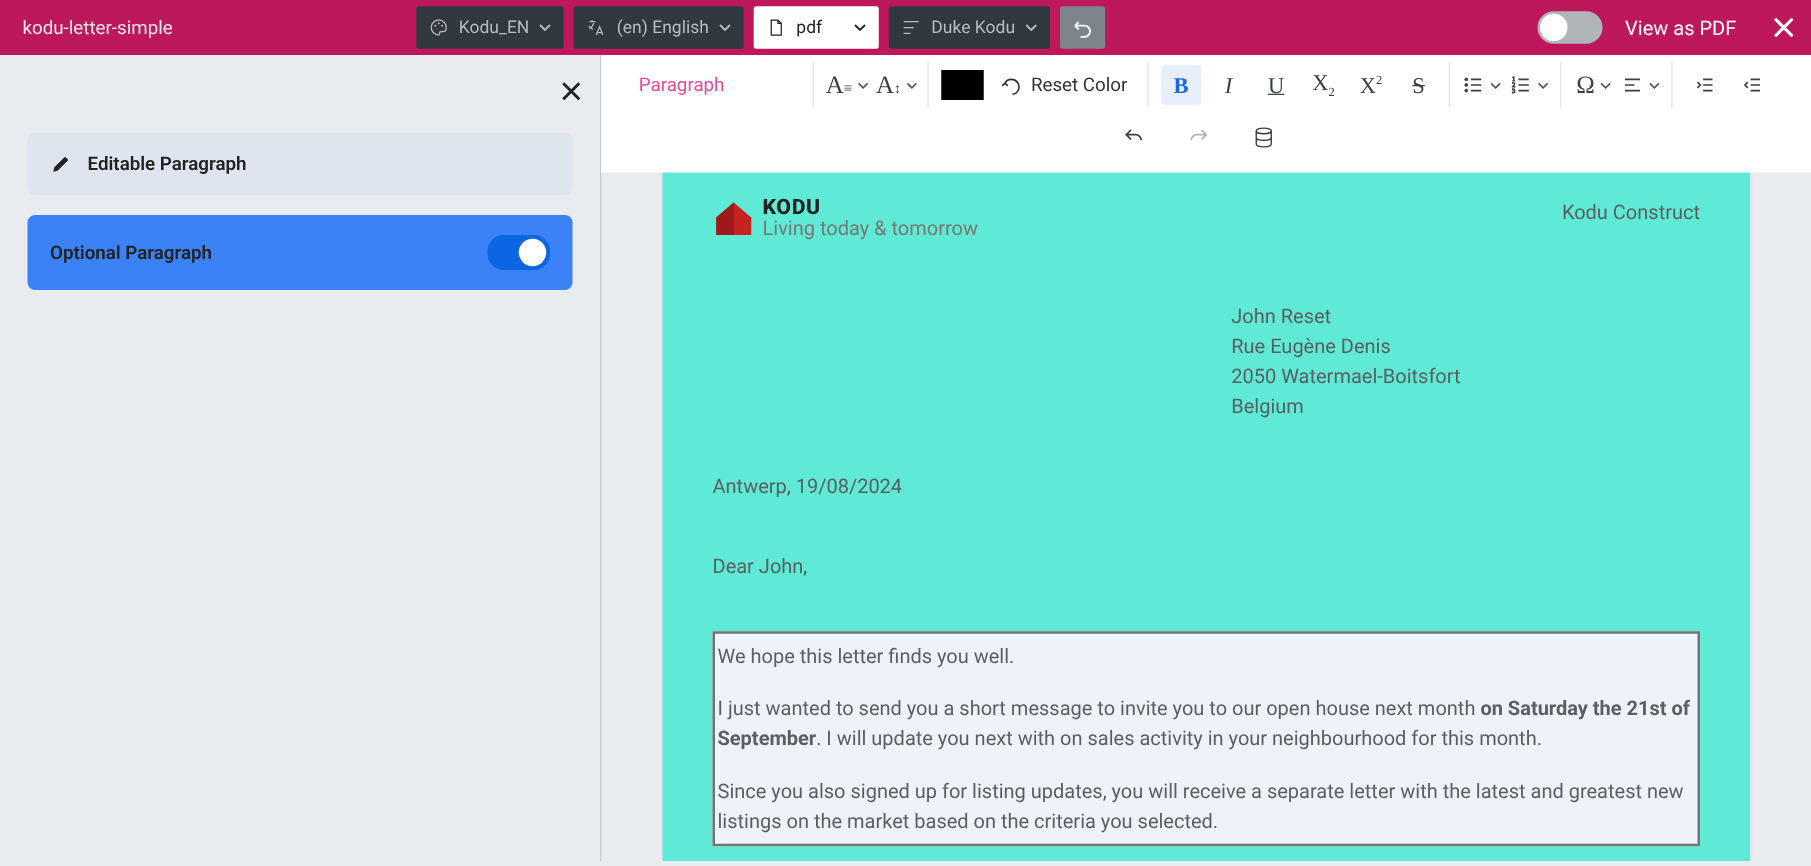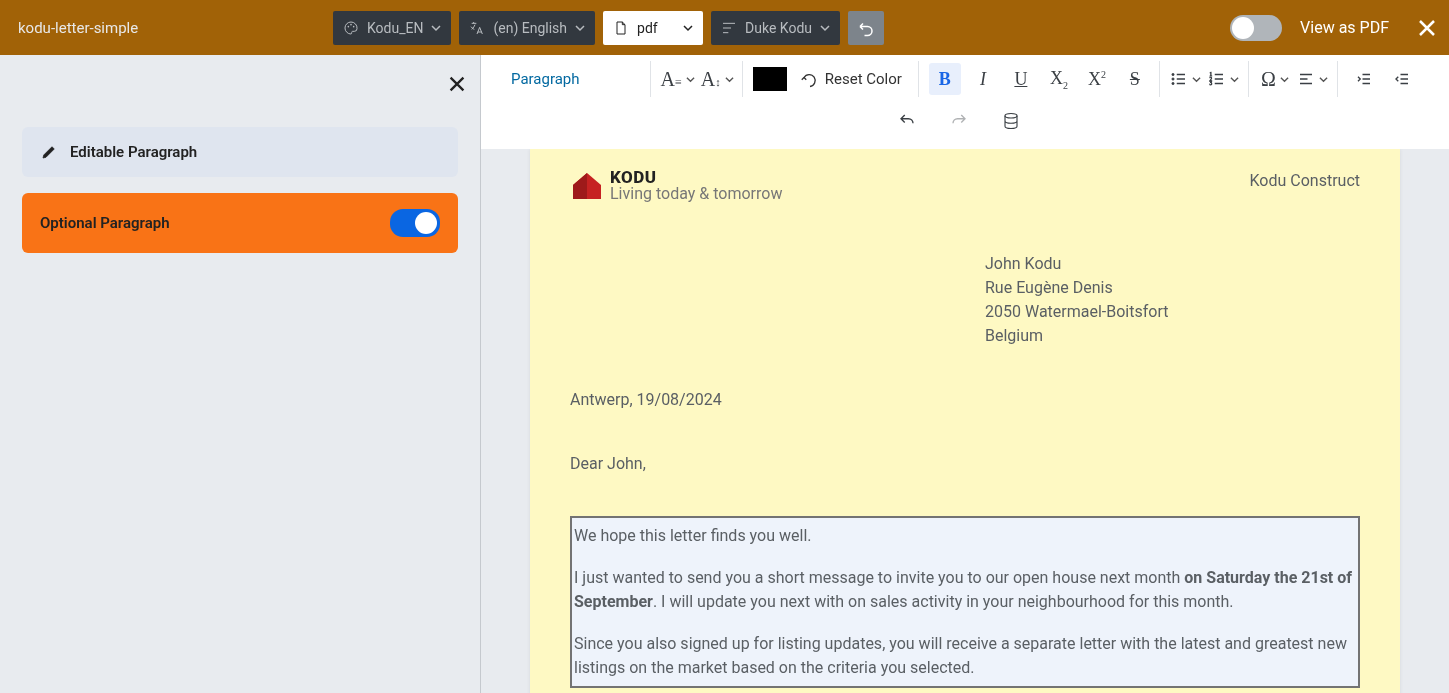--- a/index.html
+++ b/index.html
@@ -5,22 +5,22 @@
     * { box-sizing: border-box; margin: 0; padding: 0; }
     body {
       font-family: -apple-system, BlinkMacSystemFont, "Segoe UI", Roboto, Arial, sans-serif;
       background: #e8ebef;
       width: 1449px;
       height: 693px;
       overflow: hidden;
       color: #222;
     }
     .topbar {
-      background: #a16207;
-      height: 55px;
+      background: #be185d;
+      height: 44px;
       display: flex;
       align-items: center;
       padding: 0 10px;
       color: #d0d4d8;
       gap: 8px;
     }
     .doc-title {
       font-size: 15px;
       color: #e8e8e8;
       padding-left: 8px;
@@ -98,35 +98,35 @@
       fill: none;
       margin-left: 8px;
     }
     .workspace {
       display: flex;
       height: calc(100% - 48px);
     }
     .sidebar {
       width: 480px;
       background: #e8ebef;
-      padding: 32px 22px;
+      padding: 22px 22px;
       position: relative;
     }
     .sidebar .panel-close {
       position: absolute;
       top: 18px;
       right: 12px;
       width: 22px;
       height: 22px;
       cursor: pointer;
       stroke: #222;
       fill: none;
     }
     .panel-item {
-      background: #f97316;
+      background: #3b82f6;
       border-radius: 6px;
       padding: 16px 18px;
       margin-top: 40px;
       display: flex;
       align-items: center;
       gap: 12px;
       font-weight: 600;
       font-size: 15px;
       color: #222;
     }
@@ -209,21 +209,21 @@
       height: 9px;
       fill: #555;
       stroke: none;
     }
     .paragraph-select {
       display: flex;
       align-items: center;
       gap: 50px;
       padding: 0 12px;
       font-size: 15px;
-      color: #0369a1;
+      color: #ec4899;
       cursor: pointer;
     }
     .color-swatch {
       width: 34px;
       height: 24px;
       background: #000;
     }
     .reset-color {
       display: flex;
       align-items: center;
@@ -247,21 +247,21 @@
       gap: 20px;
     }
     .page-canvas {
       flex: 1;
       overflow: auto;
       display: flex;
       justify-content: center;
       padding: 0 20px;
     }
     .page {
-      background: #fef9c3;
+      background: #5eead4;
       width: 870px;
       min-height: 100%;
       padding: 20px 40px;
       box-shadow: 0 0 4px rgba(0,0,0,0.08);
       color: #5a5f64;
       font-size: 16px;
       line-height: 1.5;
     }
     .letterhead {
       display: flex;
@@ -553,21 +553,21 @@
             </div>
             <div class="logo-text">
               <span class="logo-name">KODU</span>
               <span class="logo-tag">Living today &amp; tomorrow</span>
             </div>
           </div>
           <div class="company-name">Kodu Construct</div>
         </div>
 
         <div class="address-block">
-          <div>John Kodu</div>
+          <div>John Reset</div>
           <div>Rue Eugène Denis</div>
           <div>2050 Watermael-Boitsfort</div>
           <div>Belgium</div>
         </div>
 
         <div class="date-line">Antwerp, 19/08/2024</div>
 
         <div class="greeting">Dear John,</div>
 
         <div class="editable-box">

